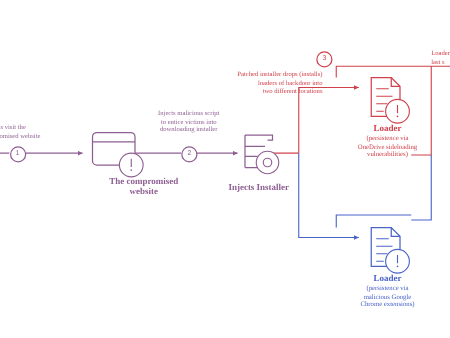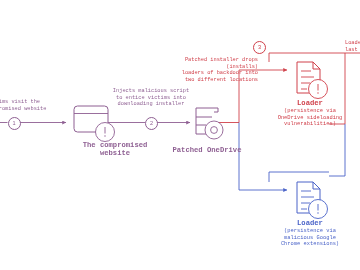--- a/index.html
+++ b/index.html
@@ -19,21 +19,21 @@
   svg.layer {
     position: absolute;
     left: 0;
     top: 0;
     width: 360px;
     height: 270px;
     overflow: visible;
   }
   .lbl {
     position: absolute;
-    font-family: Liberation Mono, monospace;
+    font-family: Liberation Serif, serif;
     line-height: 1.18;
     white-space: pre-line;
   }
   .node-title {
     font-weight: bold;
     font-size: 7.2px;
     text-align: center;
   }
   .node-sub {
     font-size: 5.4px;
@@ -158,21 +158,21 @@
   <div class="lbl step-text red" style="left:162px; top:57px; width:96px; text-align:right;">Patched installer drops (installs)
 loaders of backdoor into
 two different locations</div>
 
   <div class="lbl step-text red" style="left:345px; top:40px; width:40px; text-align:left;">Loaders
 last s</div>
 
   <div class="lbl node-title purple" style="left:52px; top:141px; width:78px;margin-left:24px;">The compromised
 website</div>
 
-  <div class="lbl node-title purple" style="left:172px; top:146px; width:70px;">Patched OneDrive</div>
+  <div class="lbl node-title purple" style="left:172px; top:146px; width:70px;">Injects Installer</div>
 
   <div class="lbl node-title red" style="left:276px; top:99px; width:68px;">Loader</div>
   <div class="lbl node-sub red" style="left:272px; top:108px; width:76px;">(persistence via
 OneDrive sideloading
 vulnerabilities)</div>
 
   <div class="lbl node-title blue" style="left:276px; top:219px; width:68px;">Loader</div>
   <div class="lbl node-sub blue" style="left:272px; top:228px; width:76px;">(persistence via
 malicious Google
 Chrome extensions)</div>

